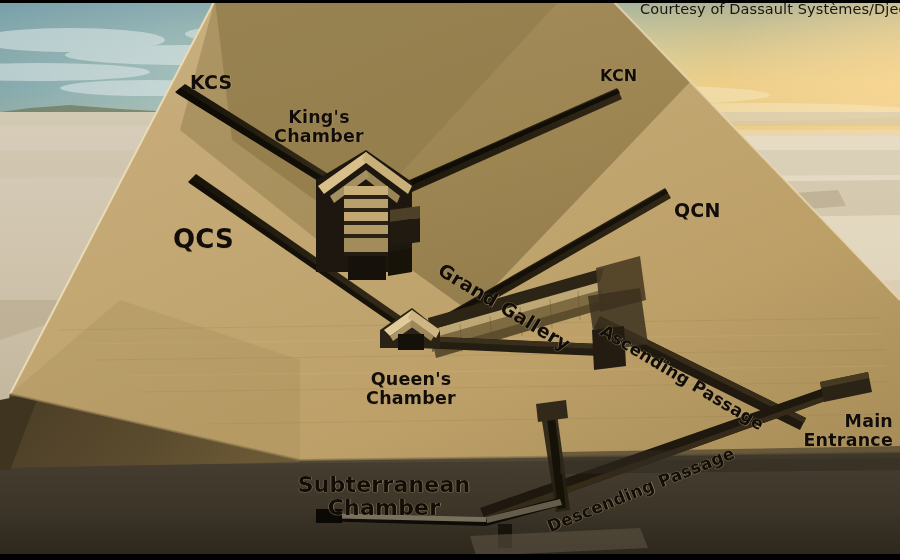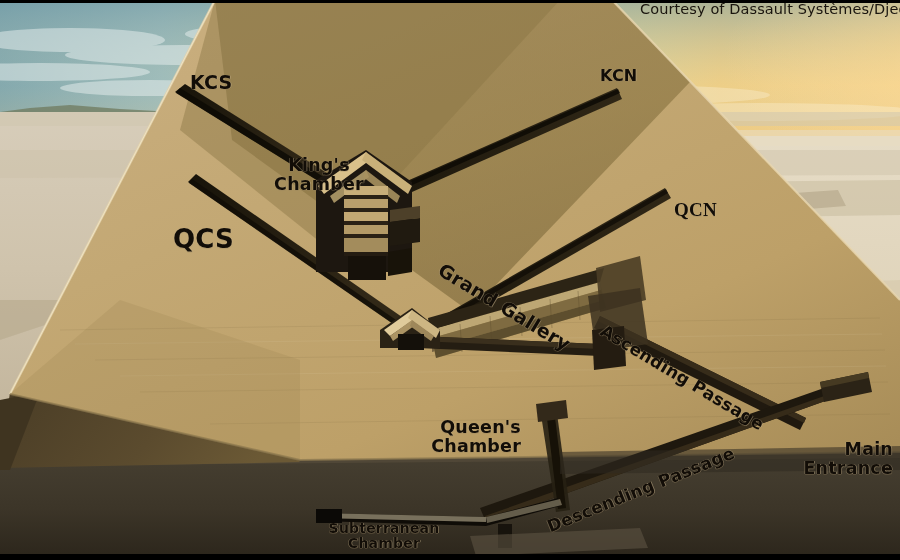--- a/index.html
+++ b/index.html
@@ -32,21 +32,21 @@
     font-weight: bold;
     line-height: 1.06;
     white-space: pre;
     letter-spacing: 0.2px;
     text-shadow:
        0.7px 0 0 rgba(198,178,140,0.55),
       -0.7px 0 0 rgba(198,178,140,0.35),
        0 0.7px 0 rgba(150,130,96,0.30);
     pointer-events: none;
   }
-  .lbl.center { text-align: center; margin-top: 48px; }
+  .lbl.center { text-align: center; }
   .lbl.right  { text-align: right; }
   .lbl.rot    { transform-origin: 0 50%; }
 
   .courtesy {
     position: absolute;
     top: 1px;
     left: 640px;
     width: 300px;
     color: #1a150e;
     font-size: 14.5px;
@@ -331,25 +331,25 @@
   <div class="bar-bottom"></div>
 
   <div class="courtesy">Courtesy of Dassault Systèmes/Djedi Team</div>
 
   <div id="labels">
       <div class="lbl" style="font-size: 19px; left: 184px; top: 72px; margin-left: 6px;">KCS</div>
       <div class="lbl" style="font-size: 16px; left: 600px; top: 68px;">KCN</div>
       <div class="lbl center" style="font-size: 17.5px; left: 209px; width: 220px; top: 108px;">King's
 Chamber</div>
       <div class="lbl" style="font-size: 26px; left: 173px; top: 226px;">QCS</div>
-      <div class="lbl" style="font-size: 19px; left: 674px; top: 200px; font-family: Liberation Serif, serif;">QCN</div>
+      <div class="lbl" style="font-size: 19px; left: 674px; top: 200px;">QCN</div>
       <div class="lbl rot" style="font-size: 19px; left: 440px; top: 258px; transform: rotate(31deg);">Grand Gallery</div>
       <div class="lbl rot" style="font-size: 17px; left: 602px; top: 320px; transform: rotate(31deg);">Ascending Passage</div>
-      <div class="lbl center" style="font-size: 17.5px; left: 301px; width: 220px; top: 370px; text-align: right;">Queen's
+      <div class="lbl center" style="font-size: 17.5px; left: 301px; width: 220px; top: 370px;">Queen's
 Chamber</div>
-      <div class="lbl right" style="font-size: 17.5px; left: 673px; width: 220px; top: 412px; margin-top: 28px;">Main
+      <div class="lbl right" style="font-size: 17.5px; left: 673px; width: 220px; top: 412px;">Main
 Entrance</div>
-      <div class="lbl center" style="font-size: 14px; left: 274px; width: 220px; top: 473px;">Subterranean
+      <div class="lbl center" style="font-size: 22px; left: 274px; width: 220px; top: 473px;">Subterranean
 Chamber</div>
       <div class="lbl rot" style="font-size: 17px; left: 548px; top: 518px; transform: rotate(-22deg);">Descending Passage</div>
     </div>
 
 </div>
 
 </body></html>

